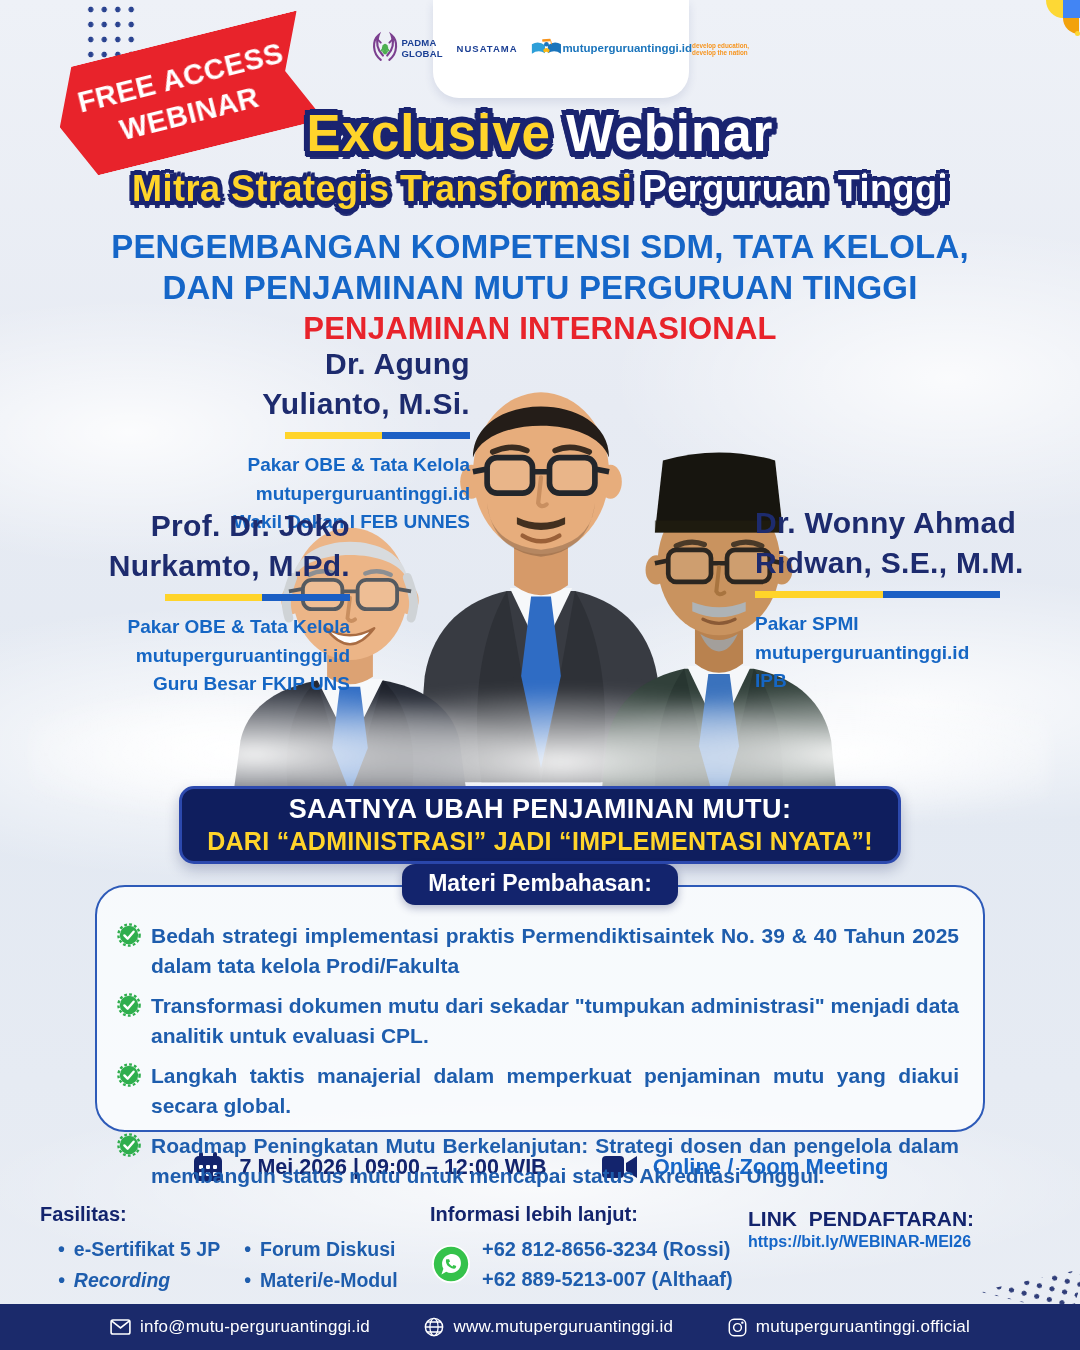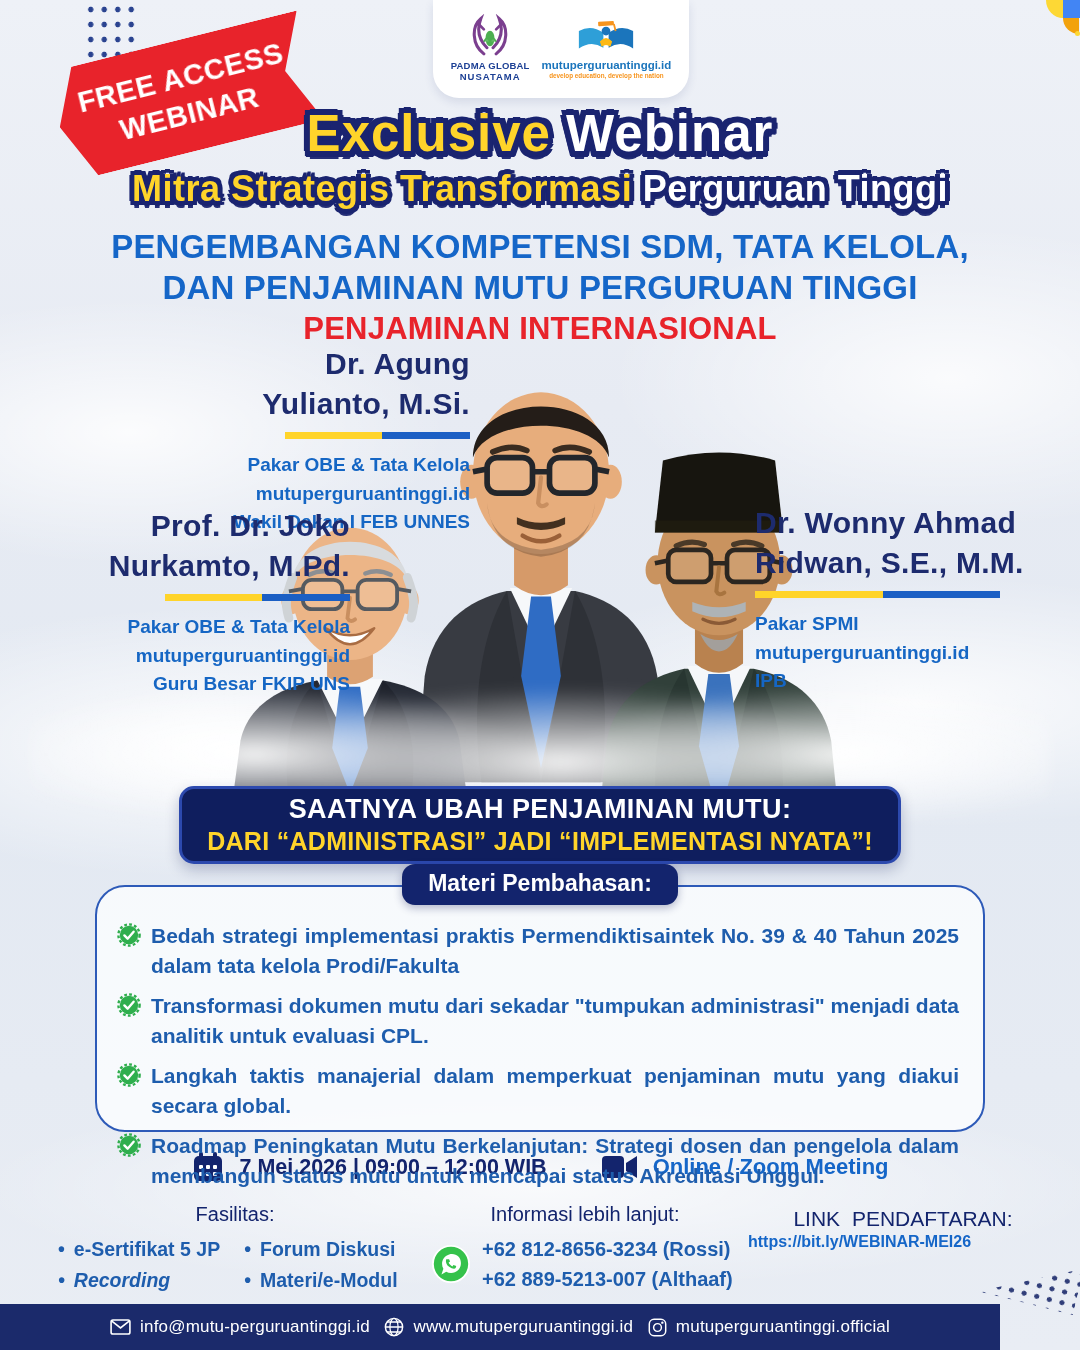--- a/index.html
+++ b/index.html
@@ -36,21 +36,21 @@
   
   .ribbon{left:56px;top:40px;width:258px;height:112px;background:var(--red);
     transform:rotate(-14deg);clip-path:polygon(10% 0,100% 0,90% 50%,100% 100%,10% 100%,0 50%);
     display:flex;flex-direction:column;align-items:center;justify-content:center;
     color:#fff;font-weight:800;font-size:29px;letter-spacing:.5px;line-height:1.28;
     filter:drop-shadow(0 7px 9px rgba(140,20,25,.35));}
 
   
   .logo-card{left:433px;top:0;width:256px;height:98px;background:#fff;border-radius:0 0 26px 26px;
     box-shadow:0 4px 10px rgba(40,60,120,.12);display:flex;align-items:center;justify-content:center;gap:12px;padding:6px 10px 8px;}
-  .logo-block{display:flex;flex-direction:column;align-items:center;}
+  .logo-block{display:flex;align-items:center;}
   .padma-t1{font-size:9.5px;font-weight:800;color:#1b3f94;letter-spacing:.2px;}
   .padma-t2{font-size:9.5px;font-weight:800;color:#1b3f94;letter-spacing:1px;}
   .mutu-t1{font-size:11.5px;font-weight:800;color:#1b75bc;}
   .mutu-t2{font-size:6.3px;font-weight:600;color:#f7941d;margin-top:1px;}
 
   
   .title-row{left:0;top:104px;width:1080px;text-align:center;font-weight:900;font-size:51px;letter-spacing:1px;}
   .subtitle-row{left:0;top:168px;width:1080px;text-align:center;font-weight:900;font-size:36px;letter-spacing:.5px;}
   .ol{text-shadow:
     -5px -5px 0 var(--outline),5px -5px 0 var(--outline),-5px 5px 0 var(--outline),5px 5px 0 var(--outline),
@@ -108,40 +108,40 @@
   .m-item .txt{color:var(--txtblue);font-weight:600;font-size:21px;line-height:1.45;text-align:justify;}
 
   
   .sched{left:0;top:1150px;width:1080px;display:flex;align-items:center;justify-content:center;gap:14px;}
   .sched .date{color:#13246d;font-weight:800;font-size:21.5px;}
   .sched .mode{color:#1566c8;font-weight:800;font-size:22px;}
   .sched .gap{width:26px;}
 
   
   .fasilitas{left:40px;top:1203px;width:390px;}
-  .sec-title{color:#13246d;font-weight:400;font-size:20px;margin-bottom:8px;text-align:center;}
+  .sec-title{color:#13246d;font-weight:700;font-size:20px;margin-bottom:8px;}
   .fas-cols{display:flex;gap:6px;}
   .fas-col{list-style:none;}
   .fas-col li{color:var(--txtblue);font-weight:600;font-size:19.5px;line-height:1.6;white-space:nowrap;}
   .fas-col li::before{content:"•";margin:0 9px 0 18px;color:var(--txtblue);}
   .fas-col li.italic{font-style:italic;}
   .info{left:430px;top:1203px;width:310px;}
   .info .row{display:flex;align-items:center;gap:10px;margin-top:4px;}
   .phones div{color:var(--txtblue);font-weight:600;font-size:20px;line-height:1.5;white-space:nowrap;}
   .reg{left:748px;top:1207px;width:310px;}
   .reg .sec-title{font-size:21px;word-spacing:6px;margin-bottom:2px;}
   .reg .url{color:#1566c8;font-weight:800;font-size:16px;}
 
   
   .fan{left:982px;top:1256px;width:98px;height:48px;transform:rotate(14deg);opacity:.9;
     background-image:radial-gradient(#1b2a6b 2.4px, transparent 3px);background-size:13px 11px;
     clip-path:polygon(100% 0,100% 100%,0 100%);}
 
   
-  .footer{left:0;top:1304px;width:1000px;height:46px;background:#1b2a6b;display:flex;align-items:center;
+  .footer{left:0;top:1304px;width:1080px;height:46px;background:#1b2a6b;display:flex;align-items:center;
     justify-content:space-between;padding:12px 110px;z-index:9;}
   .f-item{display:flex;align-items:center;gap:9px;color:#fff;font-size:17px;font-weight:500;letter-spacing:.2px;}
 </style>
 </head>
 <body>
 
 <div class="poster">
   <div class="abs clouds"></div>
   <div class="abs dotgrid"></div>
 

